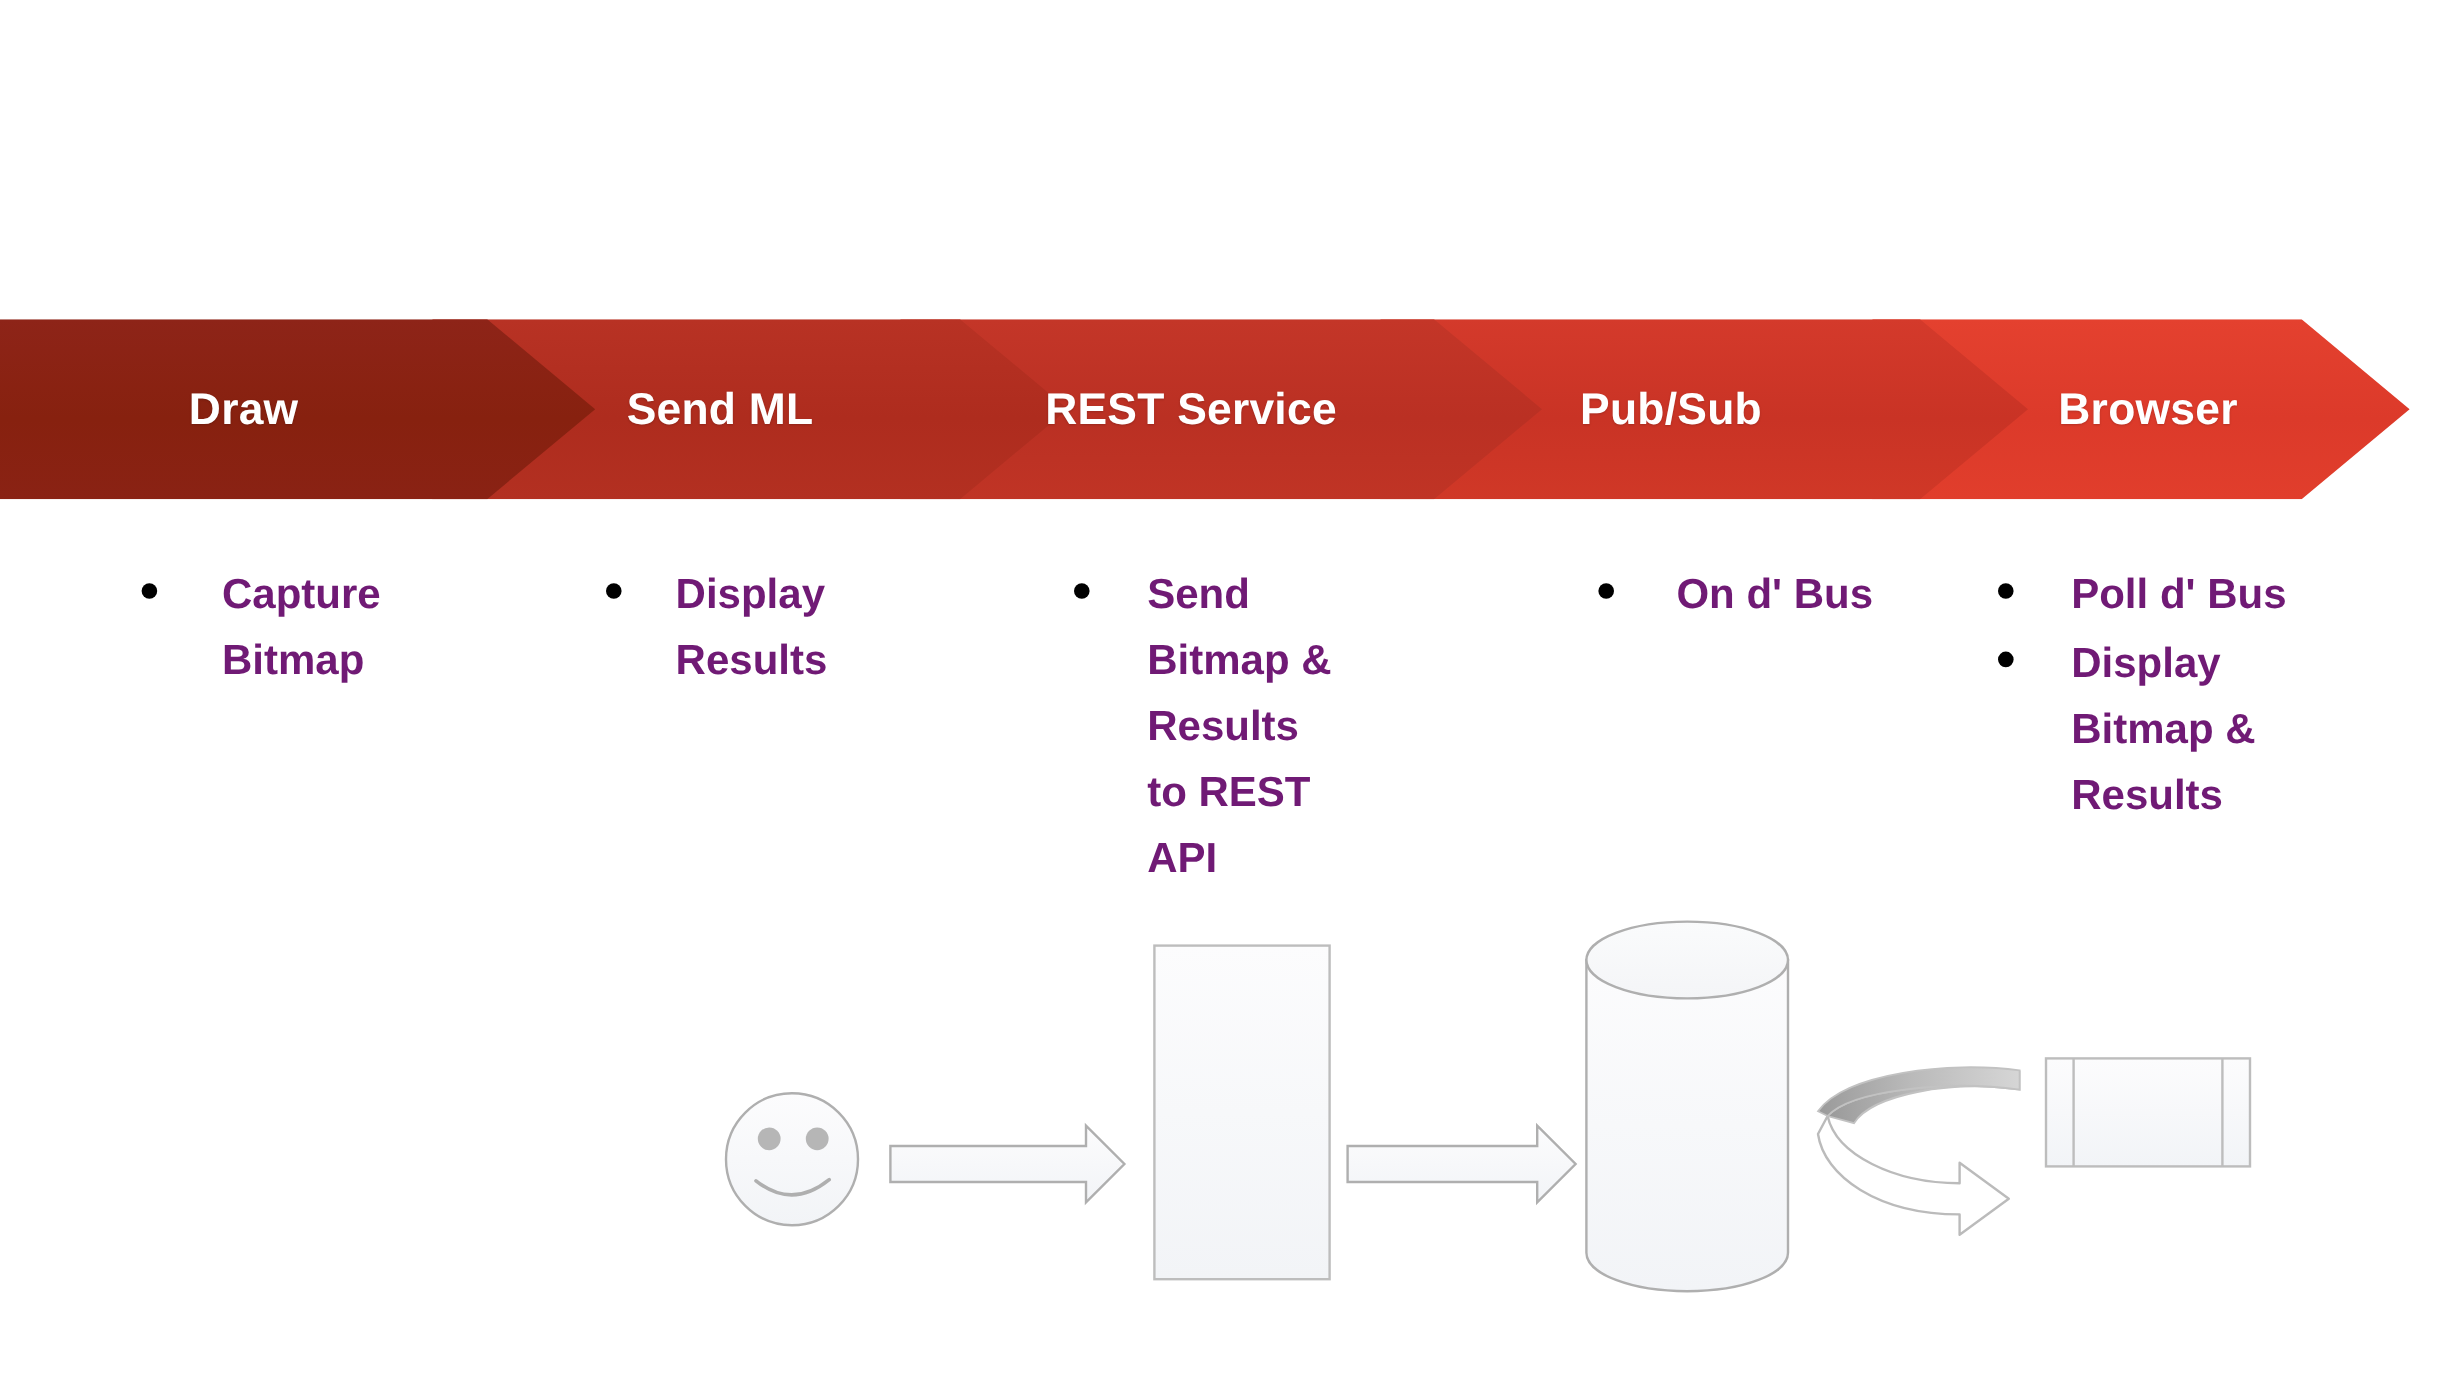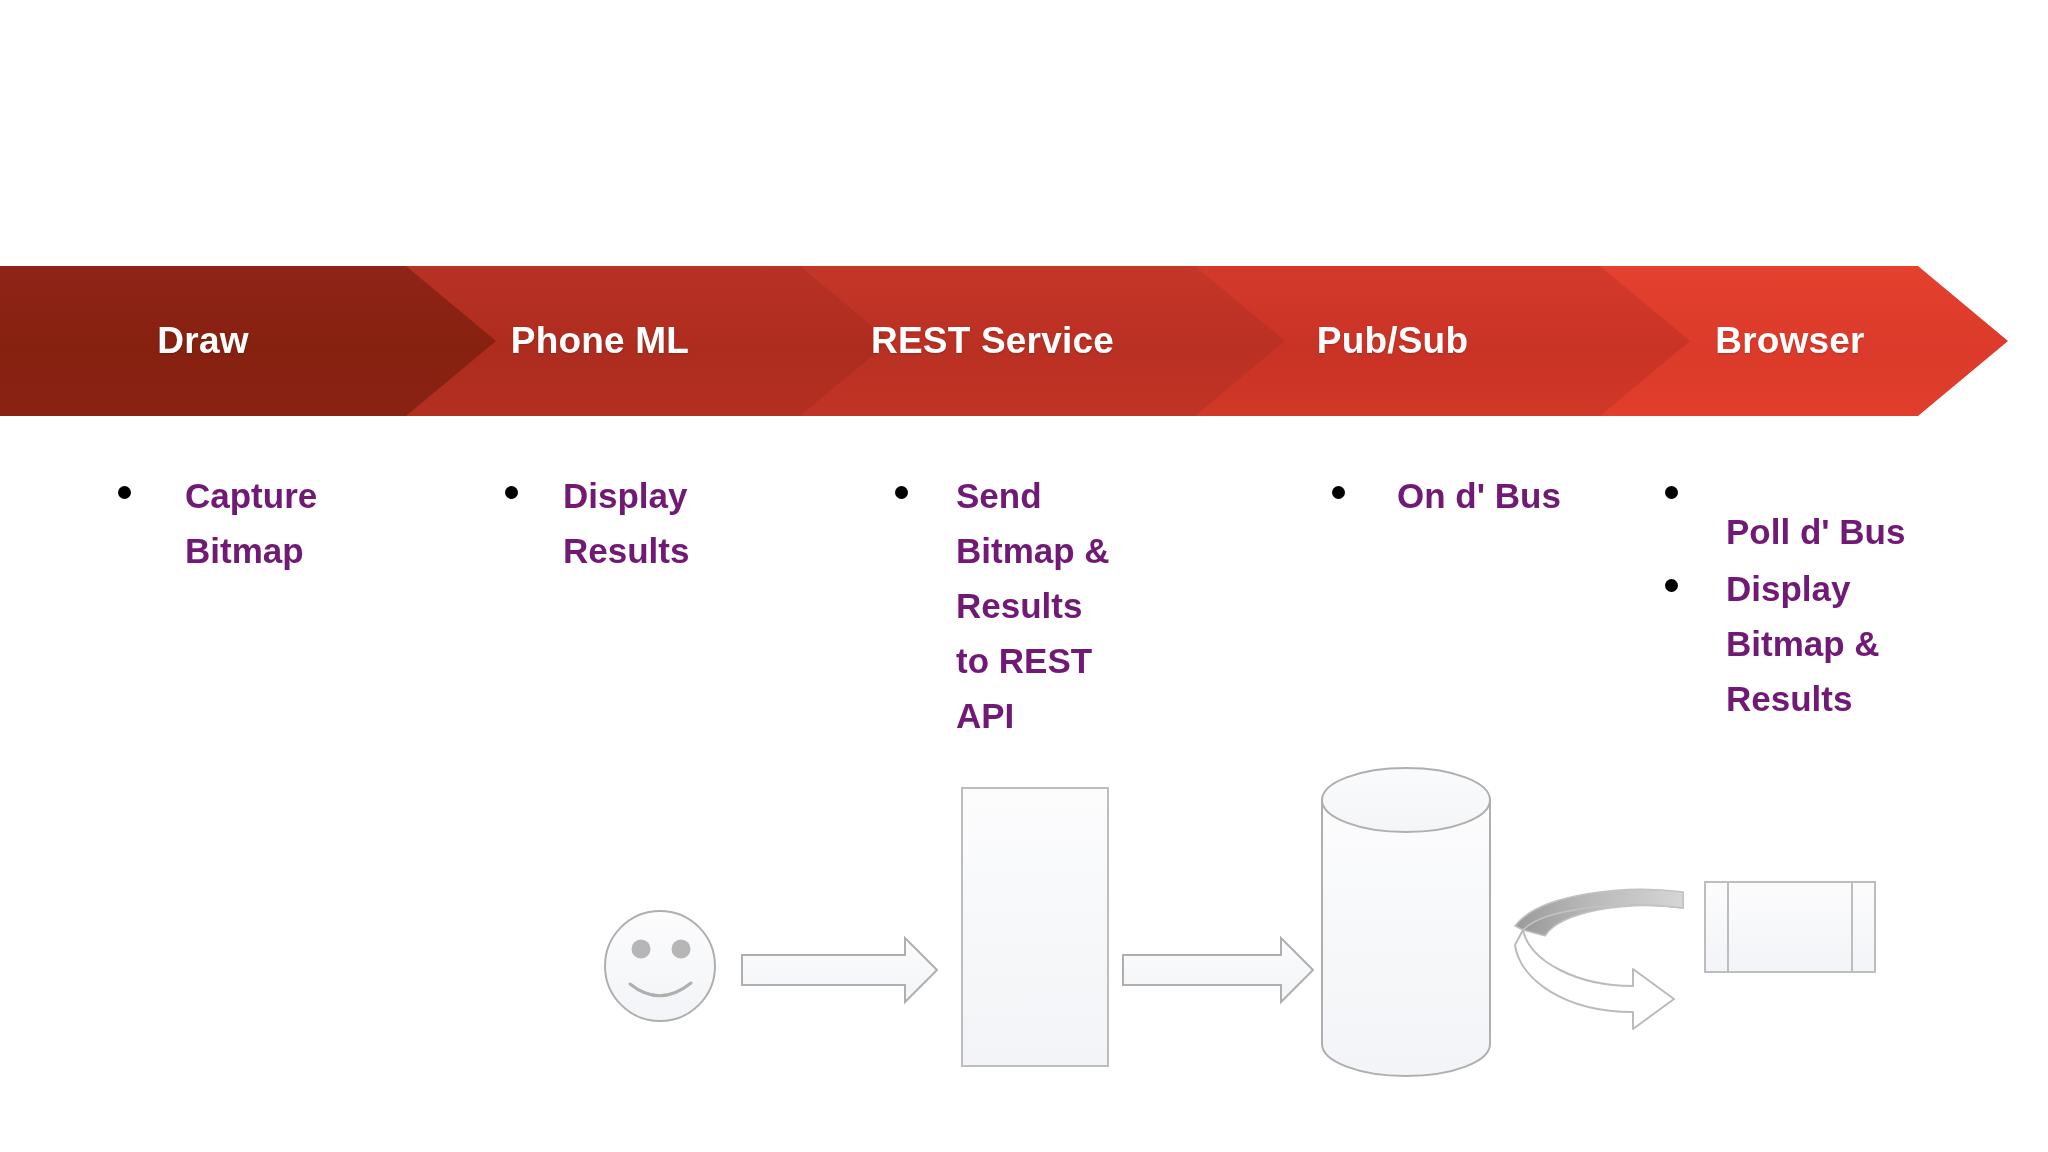--- a/index.html
+++ b/index.html
@@ -131,21 +131,21 @@
     <path d="M1150,0 L1600,0 L1690,75 L1600,150 L1150,150 L1240,75 Z" fill="url(#g3)"></path>
 
     <path d="M750,0 L1195,0 L1285,75 L1195,150 L750,150 L840,75 Z" fill="url(#g2)"></path>
 
     <path d="M360,0 L800,0 L890,75 L800,150 L360,150 L450,75 Z" fill="url(#g1)"></path>
 
     <path d="M0,0 L406,0 L496,75 L406,150 L0,150 Z" fill="url(#g0)"></path>
   </svg>
 
   <div class="chev-label" style="left:0px;   width:406px;">Draw</div>
-  <div class="chev-label" style="left:410px; width:380px;">Phone ML</div>
+  <div class="chev-label" style="left:410px; width:380px;">Send ML</div>
   <div class="chev-label" style="left:800px; width:385px;">REST Service</div>
   <div class="chev-label" style="left:1600px; width:380px;">Browser</div>
   <div class="chev-label" style="left:1200px; width:385px;">Pub/Sub</div>
 </div>
 
 <div id="bullet-row">
 
   <div class="bullet-col" style="left:118px; width:230px;">
     <div class="bullet-item">
       <span class="bullet-dot"></span>
@@ -170,21 +170,21 @@
   <div class="bullet-col" style="left:1332px; width:270px;">
     <div class="bullet-item">
       <span class="bullet-dot"></span>
       <span class="bullet-text" style="margin-left:52px;">On d' Bus</span>
     </div>
   </div>
 
   <div class="bullet-col" style="left:1665px; width:250px;">
     <div class="bullet-item">
       <span class="bullet-dot"></span>
-      <span class="bullet-text" style="margin-left:48px;margin-top:36px;">Poll d' Bus</span>
+      <span class="bullet-text" style="margin-left:48px;">Poll d' Bus</span>
     </div>
     <div class="bullet-item">
       <span class="bullet-dot"></span>
       <span class="bullet-text" style="margin-left:48px;">Display Bitmap &amp; Results</span>
     </div>
   </div>
 
 </div>
 
 <div id="shape-diagram">

